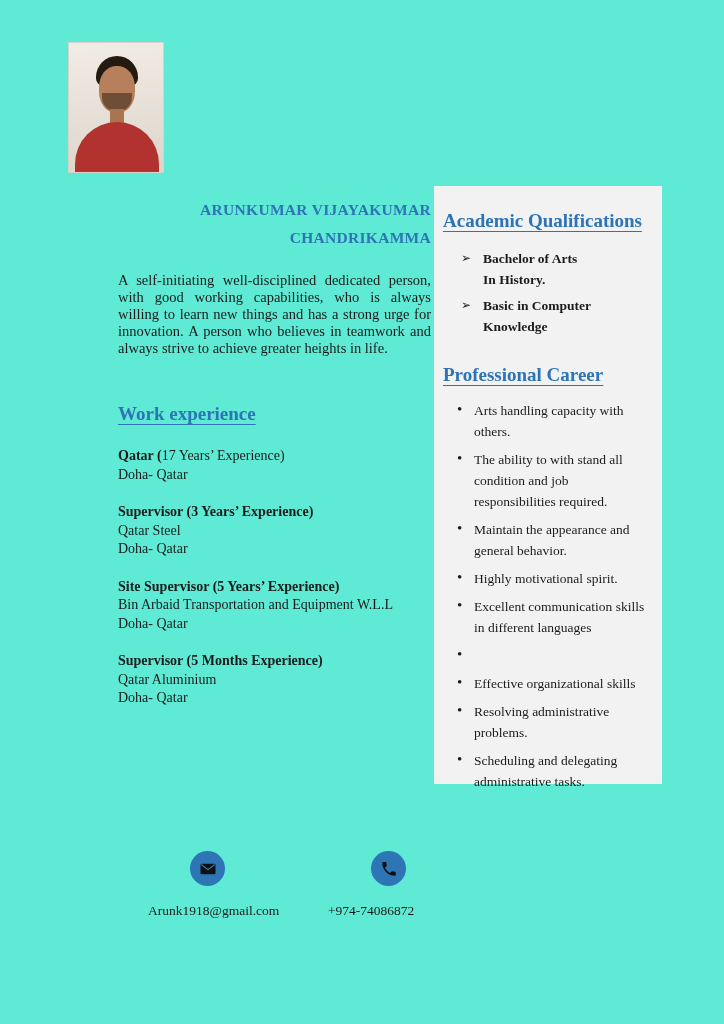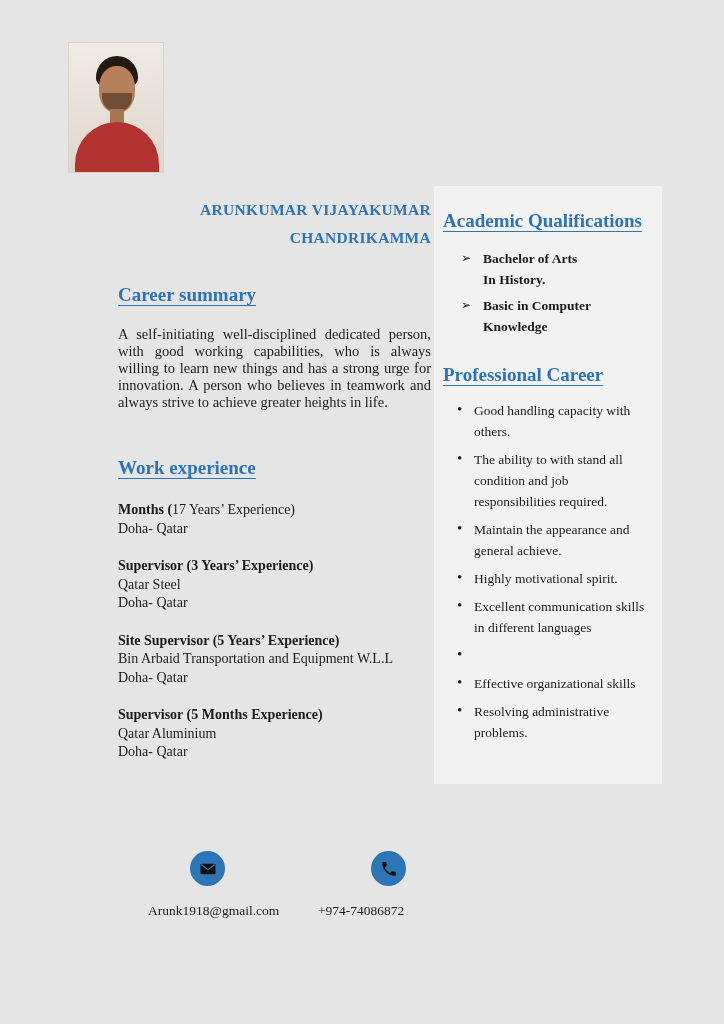--- a/index.html
+++ b/index.html
@@ -4,21 +4,21 @@
 <style>
   :root{
     --accent:#2E74B5;
     --panel-bg:#F2F2F2;
     --icon-circle:#2E75B6;
     --ink:#1b1b1b;
   }
   *{box-sizing:border-box;}
   html,body{margin:0;padding:0;}
   body{background:#ffffff;font-family:"Liberation Serif",serif;color:var(--ink);}
-  .page{position:relative;width:724px;height:1024px;background:#e5e5e5;overflow:hidden;}
+  .page{position:relative;width:724px;height:1024px;background:#5eead4;overflow:hidden;}
 
   
   .photo{position:absolute;left:68px;top:42px;width:96px;height:131px;background:#ece6df;border:1px solid #d8d2ca;overflow:hidden;}
   .photo-bg{position:absolute;inset:0;background:linear-gradient(175deg,#f1ece5 0%,#ddd5cb 100%);}
   .photo-hair{position:absolute;left:27px;top:13px;width:42px;height:30px;border-radius:22px 22px 8px 8px;background:#241a12;}
   .photo-face{position:absolute;left:30px;top:23px;width:36px;height:47px;border-radius:46%;background:#b5805b;}
   .photo-beard{position:absolute;left:33px;top:50px;width:30px;height:19px;border-radius:0 0 15px 15px;background:rgba(40,28,18,.5);}
   .photo-neck{position:absolute;left:41px;top:66px;width:14px;height:15px;background:#a9754f;}
   .photo-shirt{position:absolute;left:6px;top:79px;width:84px;height:52px;border-radius:42px 42px 0 0;background:#b23230;}
 
@@ -44,21 +44,21 @@
   .skill-list{list-style:none;margin:14px 0 0 10px;padding:0;}
   .skill{position:relative;padding-left:21px;font-size:13.5px;line-height:21px;margin-bottom:7px;min-height:21px;}
   .skill::before{content:"\2022";position:absolute;left:4px;top:-1px;font-size:15px;}
 
   
   .contact-circle{position:absolute;width:35px;height:35px;border-radius:50%;background:var(--icon-circle);display:flex;align-items:center;justify-content:center;}
   .circle-email{left:190px;top:851px;}
   .circle-phone{left:371px;top:851px;}
   .contact-text{position:absolute;font-size:13.5px;text-align:left;}
   .text-email{left:148px;top:903px;width:180px;}
-  .text-phone{left:318px;top:903px;width:140px;}
+  .text-phone{left:328px;top:903px;width:140px;}
 </style>
 </head>
 <body>
 
 <div class="page">
 
   <div class="photo">
     <div class="photo-bg"></div>
     <div class="photo-hair"></div>
     <div class="photo-face"></div>
@@ -66,28 +66,27 @@
     <div class="photo-neck"></div>
     <div class="photo-shirt"></div>
   </div>
 
   <div class="left-col">
     <div class="name-block">
       <div>ARUNKUMAR VIJAYAKUMAR</div>
       <div>CHANDRIKAMMA</div>
     </div>
 
-    <div class="heading cs-heading">Career summary</div>
     <div class="cs-body">A self-initiating well-disciplined dedicated person, with good working capabilities, who is always willing to learn new things and has a strong urge for innovation. A person who believes in teamwork and always strive to achieve greater heights in life.</div>
 
     <div class="heading we-heading">Work experience</div>
 
     <div class="jobs">
       <div class="job">
-        <div class="job-title"><span class="jt-bold">Months (</span><span class="jt-rest">17 Years’ Experience)</span></div>
+        <div class="job-title"><span class="jt-bold">Qatar (</span><span class="jt-rest">17 Years’ Experience)</span></div>
         <div class="job-line">Doha- Qatar</div>
         <div class="job-line"></div>
       </div>
       <div class="job">
         <div class="job-title"><span class="jt-bold">Supervisor (3 Years’ Experience)</span><span class="jt-rest"></span></div>
         <div class="job-line">Qatar Steel</div>
         <div class="job-line">Doha- Qatar</div>
       </div>
       <div class="job">
         <div class="job-title"><span class="jt-bold">Site Supervisor (5 Years’ Experience)</span><span class="jt-rest"></span></div>
@@ -112,28 +111,29 @@
       </div>
       <div class="aq-item">
         <div>Basic in Computer Knowledge</div>
         <div></div>
       </div>
     </div>
 
     <div><span class="heading ps-heading">Professional Career</span></div>
 
     <ul class="skill-list">
-      <li class="skill">Good handling capacity with others.</li>
+      <li class="skill">Arts handling capacity with others.</li>
       <li class="skill">The ability to with stand all condition and job responsibilities required.</li>
-      <li class="skill">Maintain the appearance and general achieve.</li>
+      <li class="skill">Maintain the appearance and general behavior.</li>
       <li class="skill">Highly motivational spirit.</li>
       <li class="skill">Excellent communication skills in different languages</li>
       <li class="skill"></li>
       <li class="skill">Effective organizational skills</li>
       <li class="skill">Resolving administrative problems.</li>
+      <li class="skill">Scheduling and delegating administrative tasks.</li>
     </ul>
   </div>
 
   <div class="contact-circle circle-email">
     <svg width="18" height="18" viewBox="0 0 24 24">
       <rect x="2" y="5" width="20" height="14" rx="1.5" fill="#101010"></rect>
       <path d="M3 6l9 7 9-7" fill="none" stroke="#2E75B6" stroke-width="1.6"></path>
     </svg>
   </div>
   <div class="contact-circle circle-phone">

